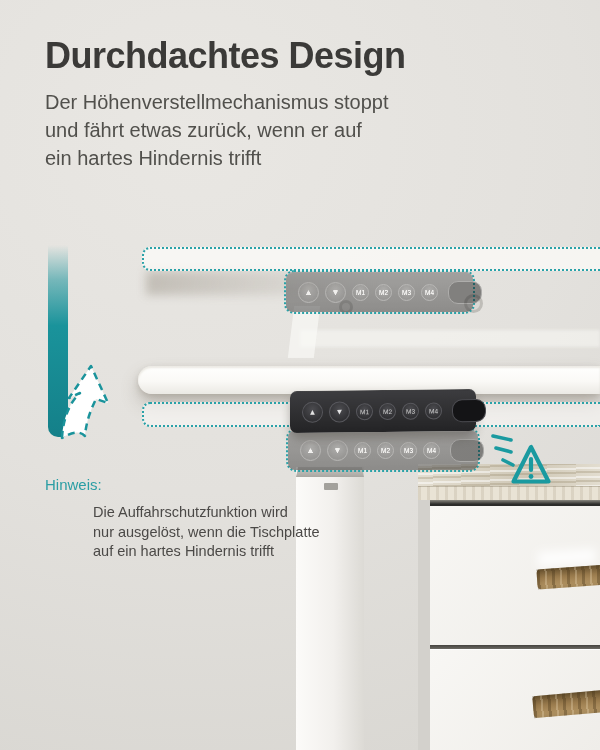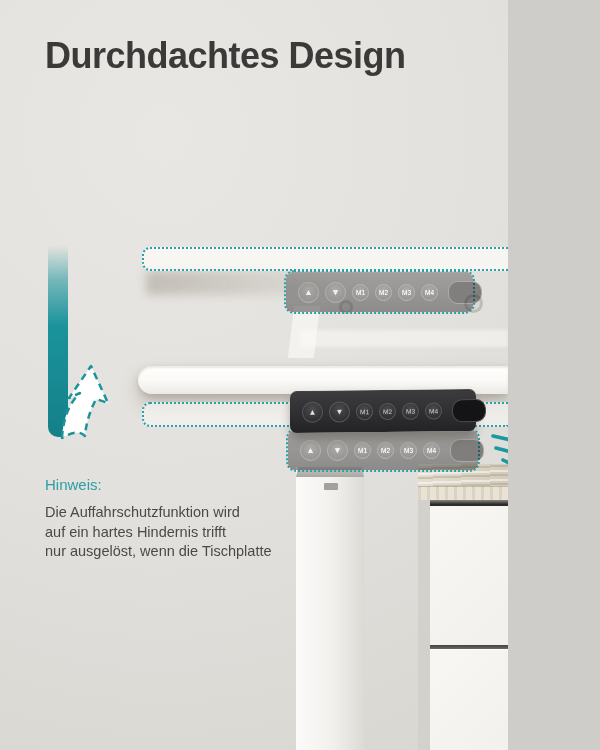--- a/index.html
+++ b/index.html
@@ -1,28 +1,28 @@
 <!DOCTYPE html>
 <html><head>
 <meta charset="utf-8">
 <style>
   html,body{margin:0;padding:0;background:#cfcdc9;}
   .stage{
-    position:relative;width:508px;height:750px;overflow:hidden;
+    position:relative;width:600px;height:750px;overflow:hidden;
     background:radial-gradient(130% 95% at 32% 18%, #e9e7e3 0%, #e3e1dd 50%, #d8d6d1 100%);
     font-family:"Liberation Sans", sans-serif;
   }
   
   .hdr{position:absolute;left:45px;top:36px;z-index:8;}
   .title{font-size:36px;font-weight:700;color:#3b3a38;letter-spacing:-0.5px;line-height:1.1;}
   .sub{margin-top:12px;font-size:20px;color:#51504c;line-height:28px;}
   
   .note{position:absolute;left:45px;top:476px;z-index:8;}
   .note-label{font-size:15px;color:#2b9ea4;margin-bottom:10px;}
-  .note-line{font-size:14.5px;color:#4b4947;line-height:19.5px;}
+  .note-line{font-size:14.5px;color:#4b4947;line-height:19.5px;margin-left:48px;}
   
   .motion-bar{position:absolute;left:48px;top:245px;width:20px;height:192px;z-index:3;
     background:linear-gradient(180deg, rgba(26,147,155,0) 0%, rgba(26,147,155,.55) 18%, #1a939b 42%, #148089 100%);
     border-radius:2px 2px 6px 10px;}
   .arrow-svg{position:absolute;left:52px;top:356px;z-index:4;}
   
   .ghost-crossbar{position:absolute;left:300px;top:330px;right:0;height:17px;z-index:1;
     background:rgba(252,251,248,.5);filter:blur(1.5px);}
   .ghost-leg{position:absolute;left:291px;top:306px;width:26px;height:52px;z-index:1;
     background:rgba(251,250,247,.65);transform:skewX(-7deg);}
@@ -99,20 +99,25 @@
   .handle-glow{position:absolute;left:120px;top:86px;width:58px;height:15px;
     background:rgba(255,255,255,.85);filter:blur(5px);transform:rotate(-4deg);}
 </style>
 </head>
 <body>
 
 <div class="stage">
 
   <div class="hdr">
     <div class="title">Durchdachtes Design</div>
+    <div class="sub">
+      <div>Der Höhenverstellmechanismus stoppt</div>
+      <div>und fährt etwas zurück, wenn er auf</div>
+      <div>ein hartes Hindernis trifft</div>
+    </div>
   </div>
 
   <div class="ghost-crossbar"></div>
   <div class="ghost-leg"></div>
   <div class="ghost-shadow"></div>
 
   <div class="tabletop-ghost tt-ghost-top"></div>
   <div class="bracket bk1">
       <div class="bracket-inner"></div>
     </div>
@@ -187,17 +192,17 @@
       <path d="M503 460 L513 465" stroke-width="3.6"></path>
     </g>
     <path d="M531 447 L513.5 481.5 L548.5 481.5 Z" fill="none" stroke="#1a9aa0" stroke-width="4.2" stroke-linejoin="round"></path>
     <line x1="531" y1="459" x2="531" y2="470" stroke="#1a9aa0" stroke-width="4.2" stroke-linecap="round"></line>
     <circle cx="531" cy="476.5" r="2.4" fill="#1a9aa0"></circle>
   </svg>
 
   <div class="note">
     <div class="note-label">Hinweis:</div>
     <div class="note-line">Die Auffahrschutzfunktion wird</div>
+    <div class="note-line">nur ausgelöst, wenn die Tischplatte</div>
     <div class="note-line">auf ein hartes Hindernis trifft</div>
-    <div class="note-line">nur ausgelöst, wenn die Tischplatte</div>
   </div>
 
 </div>
 
 </body></html>

